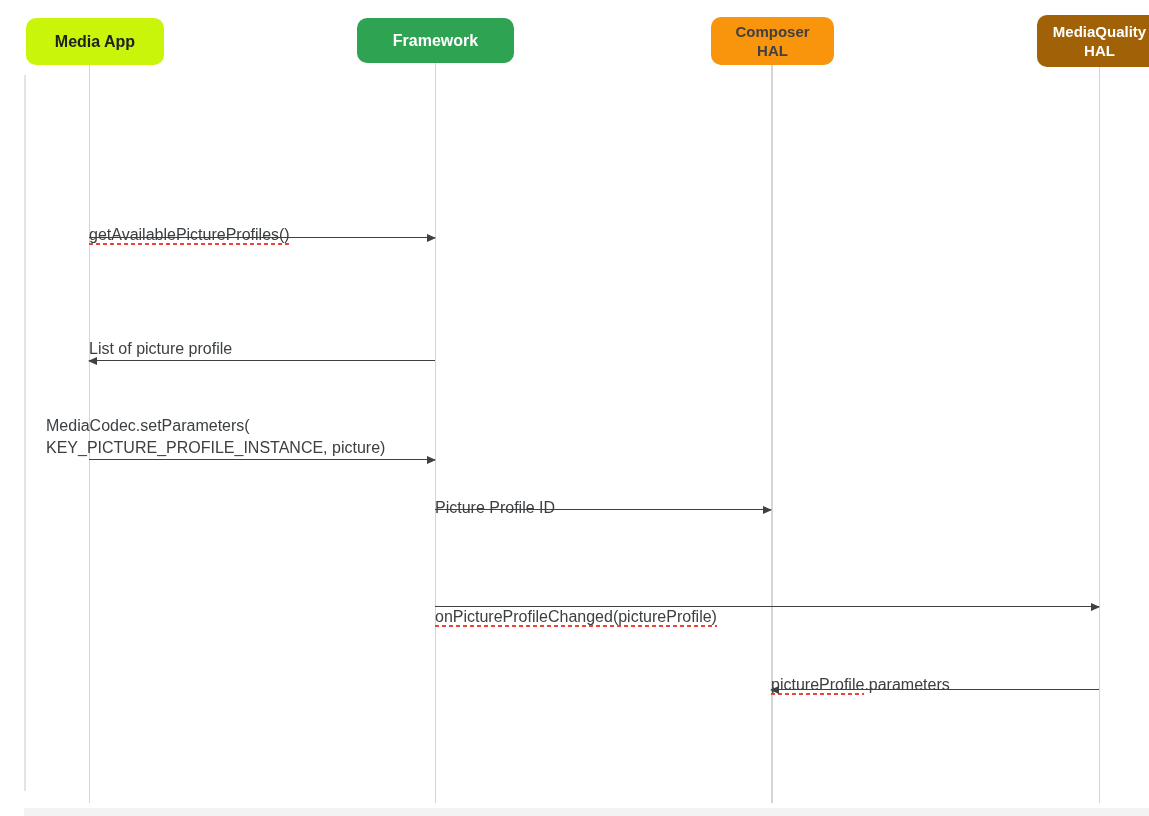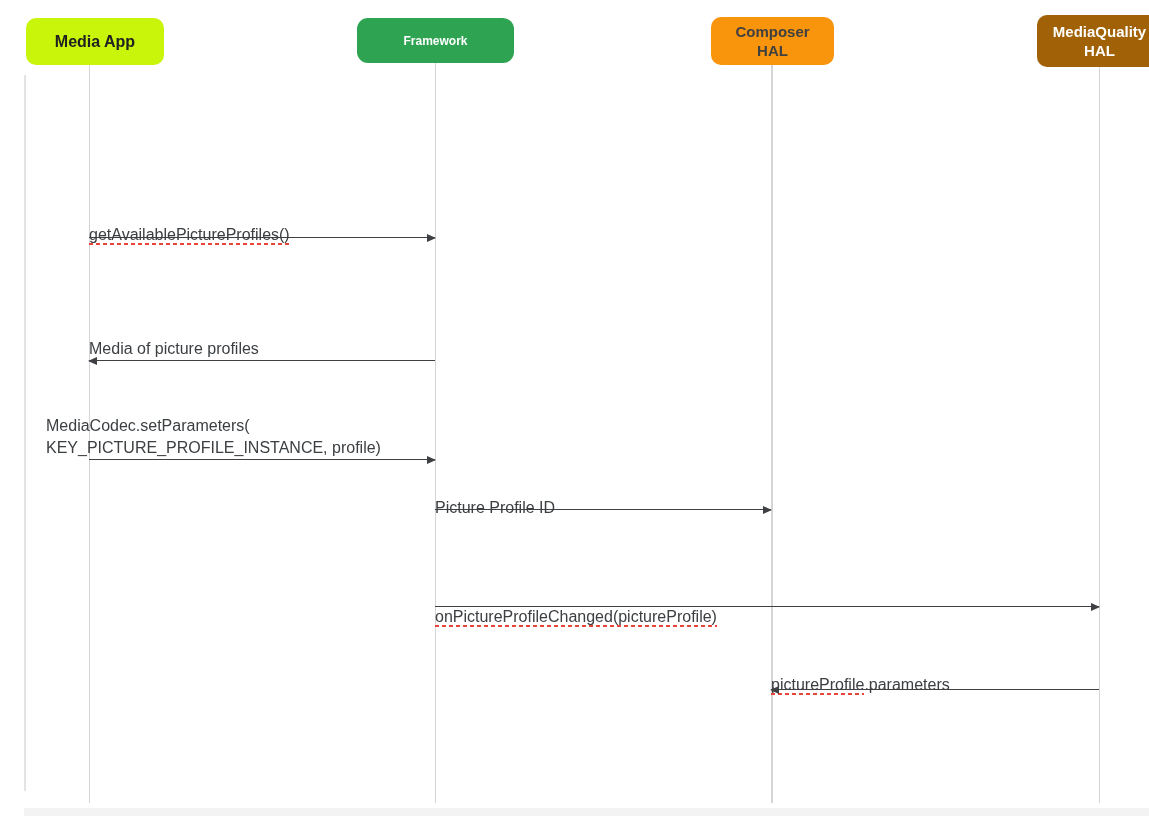--- a/index.html
+++ b/index.html
@@ -46,21 +46,21 @@
     border-radius: 10px;
     display: flex;
     align-items: center;
     justify-content: center;
     text-align: center;
     font-weight: 700;
     z-index: 3;
   }
   .actor-label { white-space: pre-line; }
   .actor-0 { left: 2px;    top: 18px; width: 138px; height: 47px; background: #C8F50A; color: #212121; font-size: 16px; }
-  .actor-1 { left: 333px;  top: 18px; width: 157px; height: 45px; background: #2EA452; color: #ffffff; font-size: 12px; border-radius: 11px; }
+  .actor-1 { left: 333px;  top: 18px; width: 157px; height: 45px; background: #2EA452; color: #ffffff; font-size: 16px; }
   .actor-2 { left: 687px;  top: 17px; width: 123px; height: 48px; background: #F8950C; color: #404040; font-size: 15px; line-height: 19px; }
   .actor-3 { left: 1013px; top: 15px; width: 125px; height: 52px; background: #a16207; color: #ffffff; font-size: 15px; line-height: 19px; }
 
   
   .msg-label {
     position: absolute;
     text-align: left;
     font-size: 16px;
     line-height: 22px;
     color: #3C4043;
@@ -139,30 +139,30 @@
 
   <div class="msg-label label-0">
     <span class="misspell">getAvailablePictureProfiles()</span>
   </div>
   <div class="arrow right arrow-0">
     <span class="shaft"></span>
     <span class="head"></span>
   </div>
 
   <div class="msg-label label-1">
-    <span>Media of picture profiles</span>
+    <span>List of picture profile</span>
   </div>
   <div class="arrow left arrow-1">
     <span class="shaft"></span>
     <span class="head"></span>
   </div>
 
   <div class="msg-label label-2">
     <span>MediaCodec.setParameters(
-KEY_PICTURE_PROFILE_INSTANCE, profile)</span>
+KEY_PICTURE_PROFILE_INSTANCE, picture)</span>
   </div>
   <div class="arrow right arrow-2">
     <span class="shaft"></span>
     <span class="head"></span>
   </div>
 
   <div class="msg-label label-3">
     <span>Picture Profile ID</span>
   </div>
   <div class="arrow right arrow-3">

